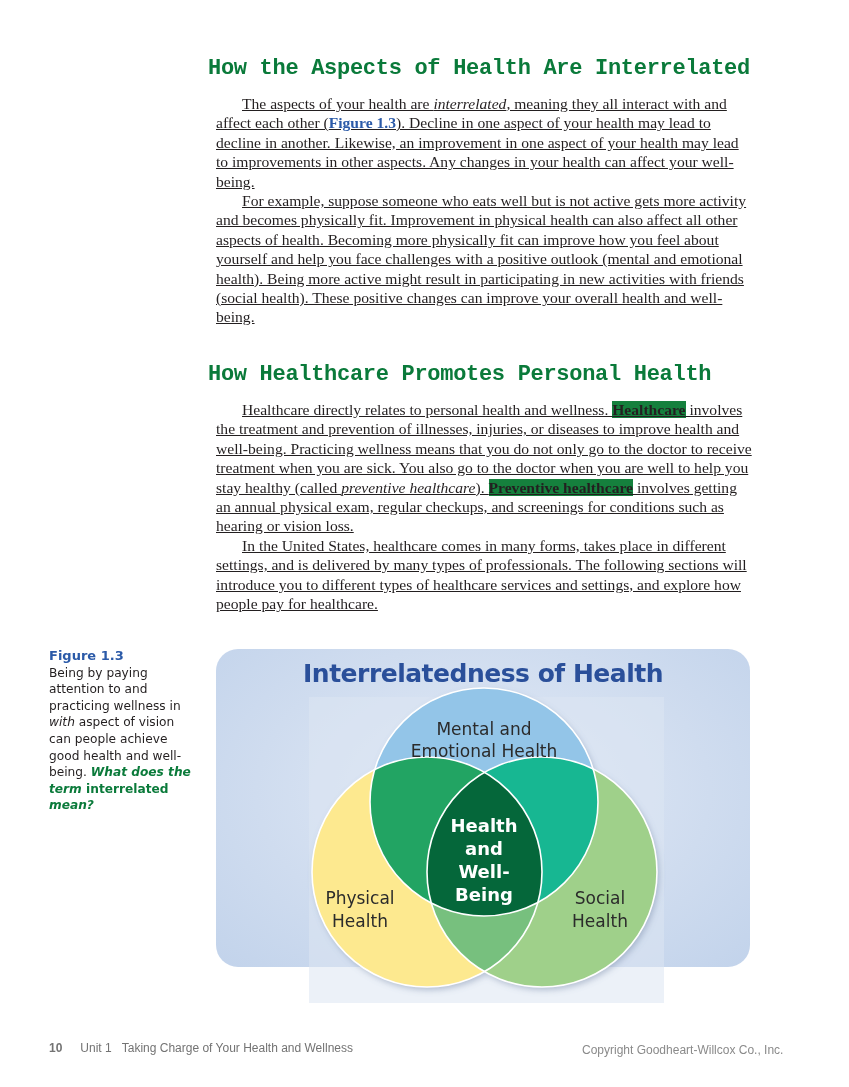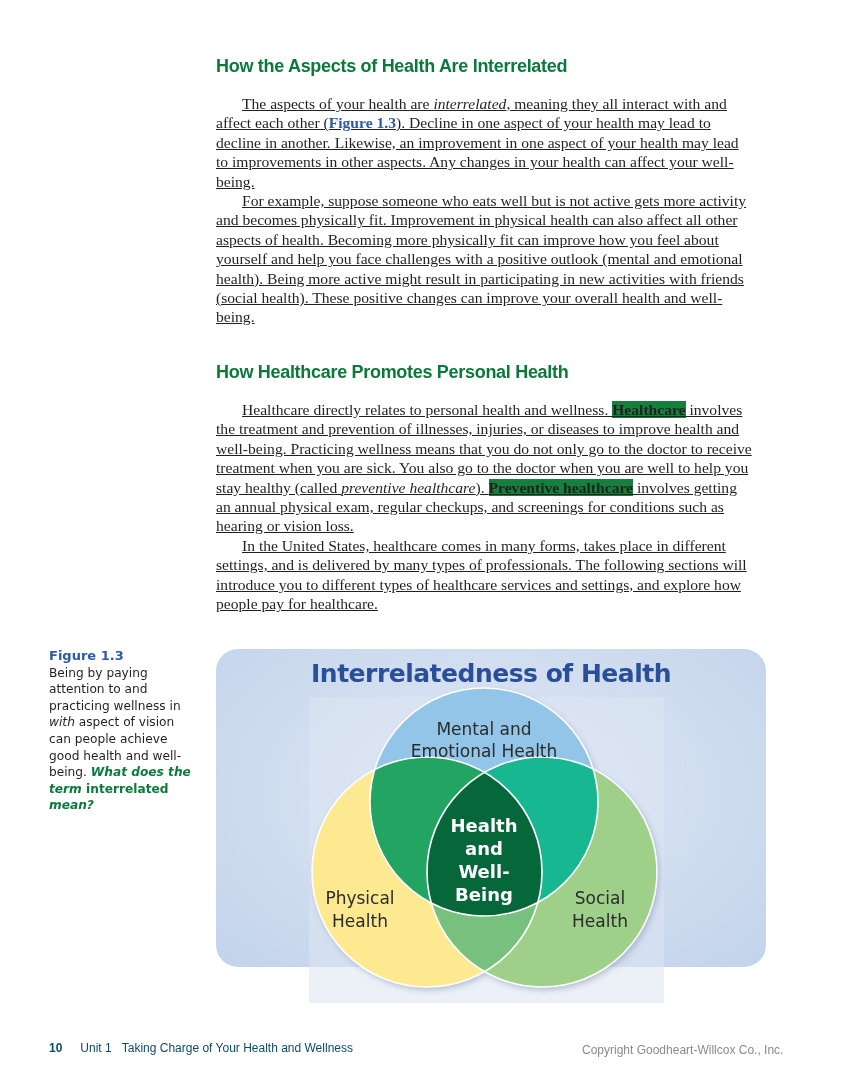--- a/index.html
+++ b/index.html
@@ -1,28 +1,28 @@
 <!DOCTYPE html>
 <html><head>
 <meta charset="utf-8">
 <style>
   html, body { margin:0; padding:0; }
   body { width:849px; height:1087px; background:#ffffff; position:relative; overflow:hidden; font-family:"DejaVu Serif", serif; }
-  .h2 { position:absolute; left:216px; margin:0; font-family:Liberation Sans, sans-serif; font-weight:bold; color:#0a7a3a; font-size:18px; letter-spacing:-0.3px; }
+  .h2 { position:absolute; left:208px; margin:0; font-family:Liberation Mono, monospace; font-weight:bold; color:#0a7a3a; font-size:22px; letter-spacing:-0.3px; }
   .para { position:absolute; left:216px; width:536px; margin:0; font-family:"Liberation Serif", serif; font-size:15.6px; line-height:19.4px; color:#231f20; }
   .para p { margin:0; text-indent:26px;text-decoration:underline; }
   .fig-ref { color:#2b5aa8; font-weight:bold; }
   .hl { background:#15803d; font-weight:bold; }
   .caption { position:absolute; left:49px; top:648px; width:150px; font-family:"DejaVu Sans", sans-serif; font-size:12.2px; line-height:16.6px; color:#231f20; }
   .caption .fig-label { color:#2b5aa8; font-weight:bold; display:block; font-size:13px; }
   .caption .q { color:#0a7a3a; font-weight:bold; font-style:italic; }
   .caption .q .up { font-style:normal; }
-  .figure { position:absolute; left:216px; top:649px; width:534px; height:318px; border-radius:22px; background:radial-gradient(ellipse at 50% 45%, #e3ebf7 0%, #cfdcef 60%, #c2d3eb 100%);padding-left:16px; }
+  .figure { position:absolute; left:216px; top:649px; width:534px; height:318px; border-radius:22px; background:radial-gradient(ellipse at 50% 45%, #e3ebf7 0%, #cfdcef 60%, #c2d3eb 100%); }
   .figure-title { position:absolute; left:0; top:10px; width:100%; text-align:center; font-family:"DejaVu Sans", sans-serif; font-weight:bold; font-size:25px; color:#2a4f9a; letter-spacing:-0.5px; }
-  .footer-left { position:absolute; left:49px; top:1041px; font-family:"Liberation Sans", sans-serif; font-size:12px; color:#0c4a6e; }
+  .footer-left { position:absolute; left:49px; top:1041px; font-family:"Liberation Sans", sans-serif; font-size:12px; color:#737373; }
   .footer-left .pg { font-weight:bold; margin-right:18px; }
   .footer-left .unit { margin-right:10px; }
   .footer-right { position:absolute; left:582px; top:1043px; font-family:"Liberation Sans", sans-serif; font-size:12px; color:#8a8a8a;text-align:center; }
   svg text { font-family:"DejaVu Sans", sans-serif; }
 </style>
 </head>
 <body>
 
 <h2 class="h2" style="top:56px;">How the Aspects of Health Are Interrelated</h2>
 

